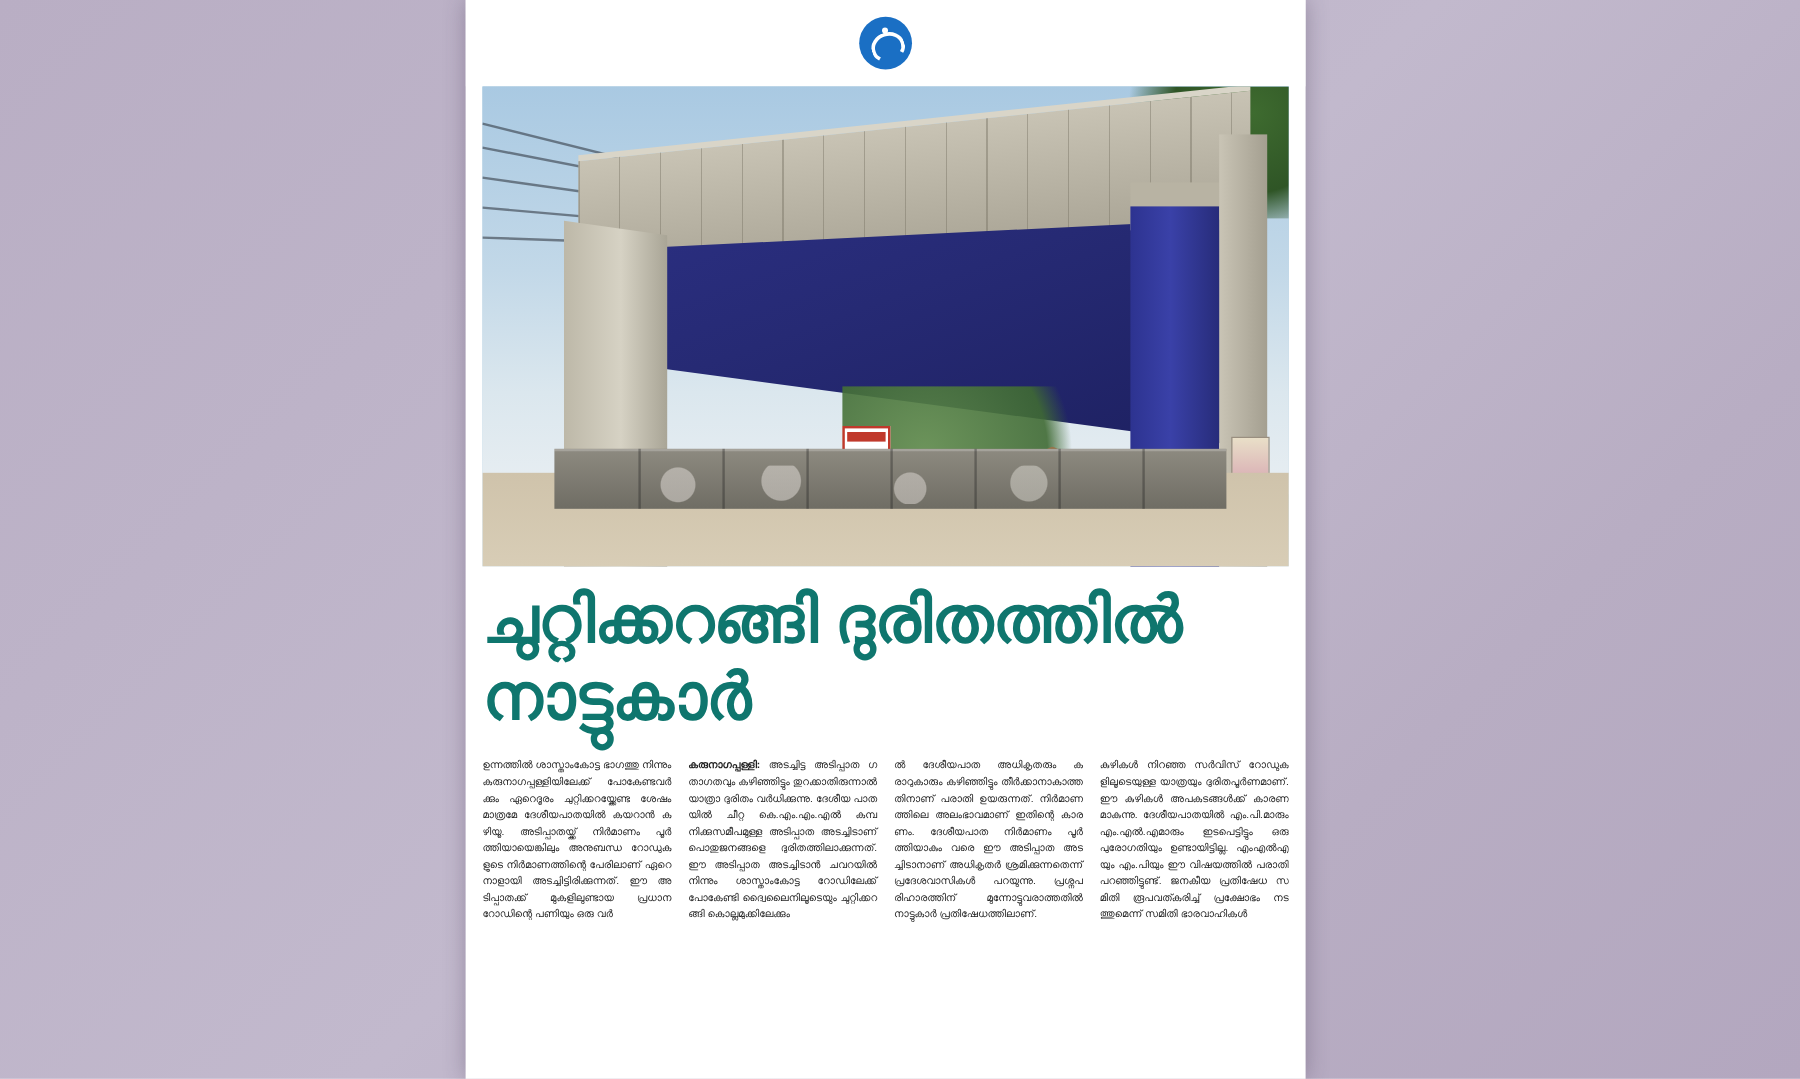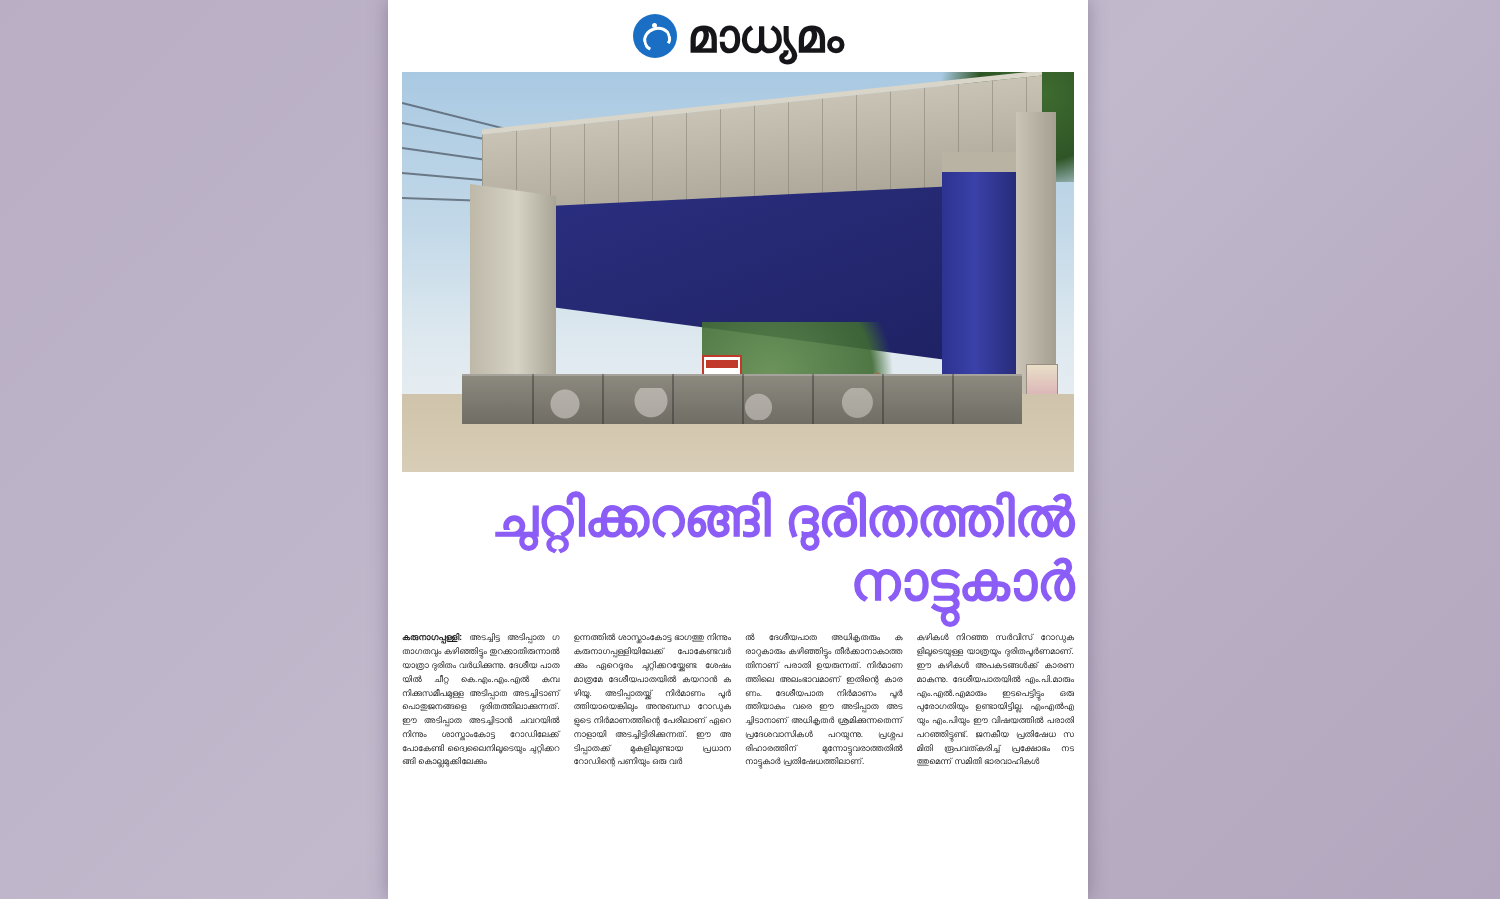--- a/index.html
+++ b/index.html
@@ -237,26 +237,25 @@
     display: flex;
     align-items: center;
     padding-left: 16px;
     font-size: 23px;
     font-weight: bold;
   }
 
   
   .headline {
     margin: 14px 14px 0 14px;
-    color: #8b5cf6;
+    color: #0f766e;
     font-size: 54px;
     font-weight: bold;
     line-height: 1.18;
     letter-spacing: -0.5px;
-    text-align: right;
   }
 
   
   .columns {
     margin: 18px 14px 0 14px;
     display: grid;
     grid-template-columns: repeat(4, 1fr);
     column-gap: 14px;
     height: 185px;
     overflow: hidden;
@@ -274,21 +273,20 @@
 </style>
 </head>
 <body>
 
 <div class="page-wrap">
 
   <div class="sheet">
 
     <div class="masthead">
       <div class="masthead-logo"></div>
-      <div class="masthead-title">മാധ്യമം</div>
     </div>
 
     <div class="photo-block">
       <div class="photo">
         <div class="sky"></div>
 
         <div class="wires">
           <div class="wire" style="left:0; top:10px; width:300px; transform:rotate(14deg);"></div>
           <div class="wire" style="left:0; top:30px; width:300px; transform:rotate(11deg);"></div>
           <div class="wire" style="left:0; top:55px; width:300px; transform:rotate(8deg);"></div>
@@ -326,24 +324,24 @@
         </div>
         <div class="graffiti"></div>
       </div>
     </div>
 
 
     <div class="headline">ചുറ്റിക്കറങ്ങി ദുരിതത്തിൽ നാട്ടുകാർ</div>
 
     <div class="columns">
       <div class="col">
+        <span>ഉന്നത്തിൽ ശാസ്താംകോട്ട ഭാഗത്തു നിന്നും കരുനാഗപ്പള്ളിയിലേക്ക് പോകേണ്ടവർക്കും ഏറെദൂരം ചുറ്റിക്കറയ്ക്കേണ്ട ശേഷം മാത്രമേ ദേശീയപാതയിൽ കയറാൻ കഴിയൂ. അടിപ്പാതയ്ക്ക് നിർമാണം പൂർത്തിയായെങ്കിലും അനുബന്ധ റോഡുകളുടെ നിർമാണത്തിന്റെ പേരിലാണ് ഏറെ നാളായി അടച്ചിട്ടിരിക്കുന്നത്. ഈ അടിപ്പാതക്ക് മുകളിലുണ്ടായ പ്രധാന റോഡിന്റെ പണിയും ഒരു വർ</span>
+      </div>
+      <div class="col">
         <span class="lead">കരുനാഗപ്പള്ളി:</span><span> അടച്ചിട്ട അടിപ്പാത ഗതാഗതവും കഴിഞ്ഞിട്ടും തുറക്കാതിരുന്നാൽ യാത്രാ ദുരിതം വർധിക്കുന്നു. ദേശീയ പാതയിൽ ചീറ്റ കെ.എം.എം.എൽ കമ്പനിക്കുസമീപമുള്ള അടിപ്പാത അടച്ചിടാണ് പൊതുജനങ്ങളെ ദുരിതത്തിലാക്കുന്നത്. ഈ അടിപ്പാത അടച്ചിടാൻ ചവറയിൽ നിന്നും ശാസ്താംകോട്ട റോഡിലേക്ക് പോകേണ്ടി ദ്വൈലൈനിലൂടെയും ചുറ്റിക്കറങ്ങി കൊല്ലമുക്കിലേക്കും</span>
-      </div>
-      <div class="col">
-        <span>ഉന്നത്തിൽ ശാസ്താംകോട്ട ഭാഗത്തു നിന്നും കരുനാഗപ്പള്ളിയിലേക്ക് പോകേണ്ടവർക്കും ഏറെദൂരം ചുറ്റിക്കറയ്ക്കേണ്ട ശേഷം മാത്രമേ ദേശീയപാതയിൽ കയറാൻ കഴിയൂ. അടിപ്പാതയ്ക്ക് നിർമാണം പൂർത്തിയായെങ്കിലും അനുബന്ധ റോഡുകളുടെ നിർമാണത്തിന്റെ പേരിലാണ് ഏറെ നാളായി അടച്ചിട്ടിരിക്കുന്നത്. ഈ അടിപ്പാതക്ക് മുകളിലുണ്ടായ പ്രധാന റോഡിന്റെ പണിയും ഒരു വർ</span>
       </div>
       <div class="col">
         <span>ൽ ദേശീയപാത അധികൃതരും കരാറുകാരും കഴിഞ്ഞിട്ടും തീർക്കാനാകാത്തതിനാണ് പരാതി ഉയരുന്നത്. നിർമാണത്തിലെ അലംഭാവമാണ് ഇതിന്റെ കാരണം. ദേശീയപാത നിർമാണം പൂർത്തിയാകും വരെ ഈ അടിപ്പാത അടച്ചിടാനാണ് അധികൃതർ ശ്രമിക്കുന്നതെന്ന് പ്രദേശവാസികൾ പറയുന്നു. പ്രശ്നപരിഹാരത്തിന് മുന്നോട്ടുവരാത്തതിൽ നാട്ടുകാർ പ്രതിഷേധത്തിലാണ്.</span>
       </div>
       <div class="col">
         <span>കുഴികൾ നിറഞ്ഞ സർവിസ് റോഡുകളിലൂടെയുള്ള യാത്രയും ദുരിതപൂർണമാണ്. ഈ കുഴികൾ അപകടങ്ങൾക്ക് കാരണമാകുന്നു. ദേശീയപാതയിൽ എം.പി.മാരും എം.എൽ.എമാരും ഇടപെട്ടിട്ടും ഒരു പുരോഗതിയും ഉണ്ടായിട്ടില്ല. എംഎൽഎയും എം.പിയും ഈ വിഷയത്തിൽ പരാതി പറഞ്ഞിട്ടുണ്ട്. ജനകീയ പ്രതിഷേധ സമിതി രൂപവത്കരിച്ച് പ്രക്ഷോഭം നടത്തുമെന്ന് സമിതി ഭാരവാഹികൾ</span>
       </div>
     </div>
 
   </div>

